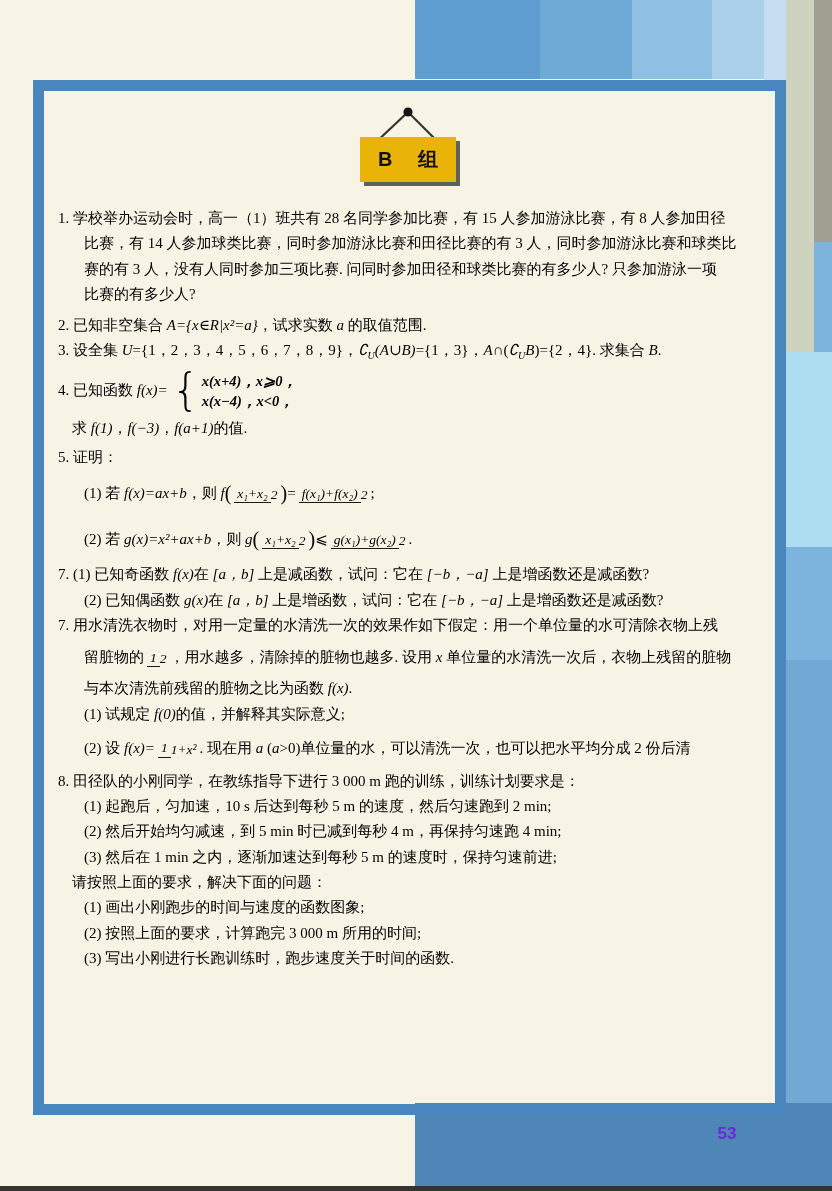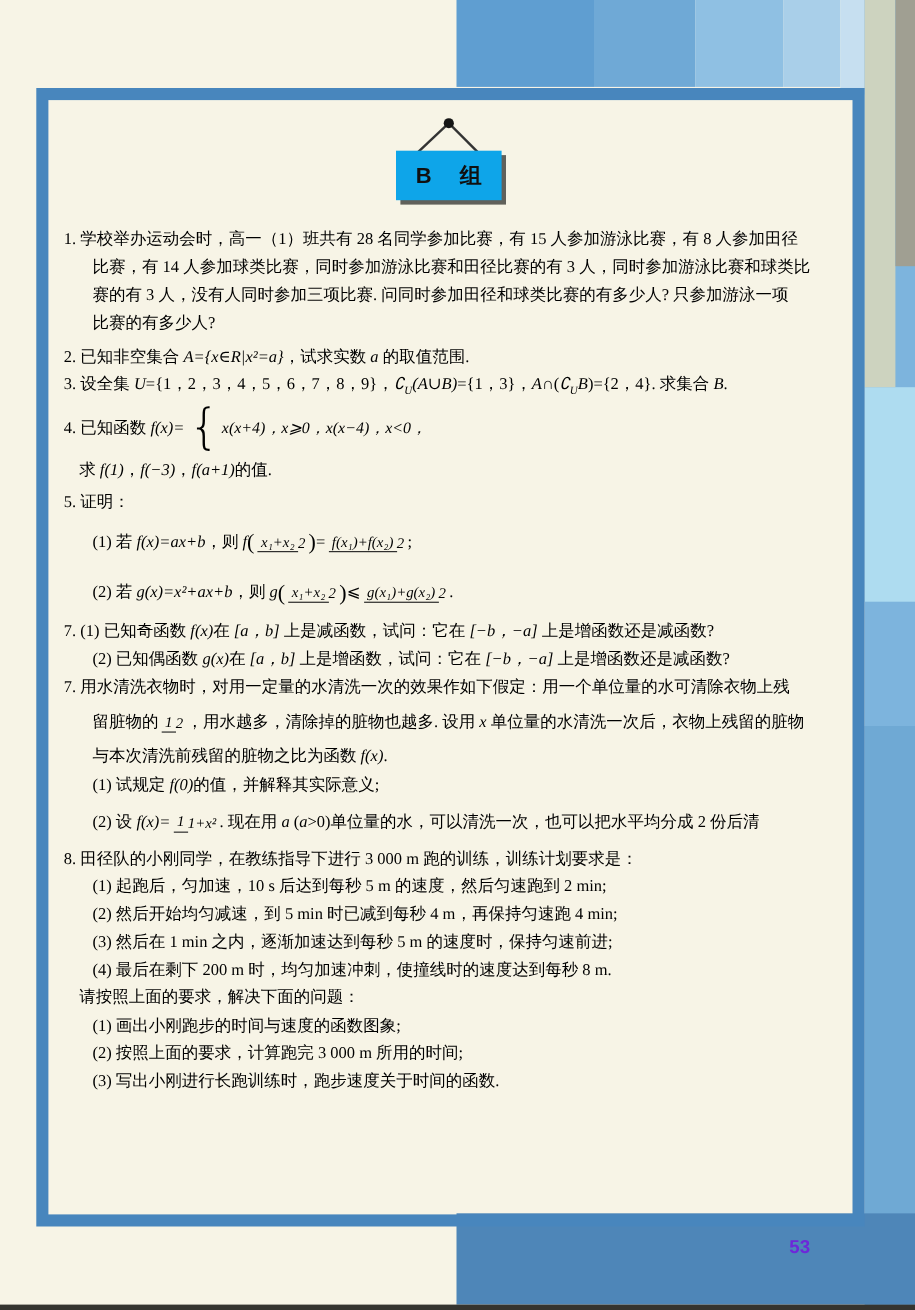--- a/index.html
+++ b/index.html
@@ -34,21 +34,21 @@
   .msub{font-style:italic;font-size:10px;}
   .paren{font-size:20px;vertical-align:-2px;}
   .frac{display:inline-flex;flex-direction:row;align-items:center;
         vertical-align:middle;margin:0 3px;line-height:1.08;font-size:13.5px;
         font-style:italic;font-family:"Liberation Serif","DejaVu Serif",serif;}
   .frac .num{border-bottom:1.3px solid #1a1a1a;padding:0 3px 1px 3px;}
   .frac .den{padding-top:1px;}
   .cases{display:inline-flex;align-items:center;vertical-align:middle;}
   .cases .brace{font-size:44px;font-weight:300;line-height:1;margin:0 2px 2px 4px;
                 font-family:"DejaVu Sans",sans-serif;}
-  .cases .rows{display:flex;flex-direction:row;}
+  .cases .rows{display:flex;flex-direction:column;font-weight:bold;}
   .cases .rows div{line-height:20px;height:20px;font-style:italic;font-size:14.5px;}
   
   .bottom-block{position:absolute;left:415px;top:1103px;width:417px;height:83px;}
   .bottom-edge{position:absolute;left:0;top:1186px;width:832px;height:5px;}
   .pagenum{position:absolute;left:697px;top:1124px;width:60px;text-align:center;
            font-family:"Liberation Sans","DejaVu Sans",sans-serif;
            font-size:17px;font-weight:bold;color:#6d28d9;}
 </style>
 </head>
 <body>
@@ -74,21 +74,21 @@
   <div class="frame"></div>
 
   <svg class="sign-rig" viewBox="0 0 120 50">
     <line x1="58" y1="9" x2="24" y2="41" stroke="#333" stroke-width="2.2"></line>
     <line x1="58" y1="9" x2="90" y2="41" stroke="#333" stroke-width="2.2"></line>
     <circle cx="58" cy="9" r="4.6" fill="#151515"></circle>
     <circle cx="24" cy="42" r="3.2" fill="#151515"></circle>
     <circle cx="90" cy="42" r="3.2" fill="#151515"></circle>
   </svg>
 
-  <div class="sign" data-bind-bg="palette.sign_blue" style="background: #0ea5e9;">
+  <div class="sign" data-bind-bg="palette.sign_blue" style="background: #eab308;">
     <span data-bind="header.sign_label">B 组</span>
   </div>
 
   <div class="problems">
       <div class="line"><span>1. 学校举办运动会时，高一（1）班共有 28 名同学参加比赛，有 15 人参加游泳比赛，有 8 人参加田径</span></div>
       <div class="line ind1"><span>比赛，有 14 人参加球类比赛，同时参加游泳比赛和田径比赛的有 3 人，同时参加游泳比赛和球类比</span></div>
       <div class="line ind1"><span>赛的有 3 人，没有人同时参加三项比赛. 问同时参加田径和球类比赛的有多少人? 只参加游泳一项</span></div>
       <div class="line ind1"><span>比赛的有多少人?</span></div>
       <div class="line mt6"><span>2. 已知非空集合 </span><span class="math">A={x∈R|x²=a}</span><span>，试求实数 </span><span class="math">a</span><span> 的取值范围.</span></div>
       <div class="line"><span>3. 设全集 </span><span class="math">U</span><span>={1，2，3，4，5，6，7，8，9}，</span><span class="math">∁</span><sub class="msub">U</sub><span class="math">(A∪B)</span><span>={1，3}，</span><span class="math">A</span><span>∩(</span><span class="math">∁</span><sub class="msub">U</sub><span class="math">B</span><span>)={2，4}. 求集合 </span><span class="math">B</span><span>.</span></div>
@@ -125,20 +125,19 @@
       <div class="line ind1"><span>与本次清洗前残留的脏物之比为函数 </span><span class="math">f(x)</span><span>.</span></div>
       <div class="line ind1"><span>(1) 试规定 </span><span class="math">f(0)</span><span>的值，并解释其实际意义;</span></div>
       <div class="line ind1 fr2"><span>(2) 设 </span><span class="math">f(x)=</span><span class="frac">
           <span class="num">1</span>
           <span class="den">1+x²</span>
         </span><span>. 现在用 </span><span class="math">a</span><span> (</span><span class="math">a</span><span>&gt;0)单位量的水，可以清洗一次，也可以把水平均分成 2 份后清</span></div>
       <div class="line"><span>8. 田径队的小刚同学，在教练指导下进行 3 000 m 跑的训练，训练计划要求是：</span></div>
       <div class="line ind1"><span>(1) 起跑后，匀加速，10 s 后达到每秒 5 m 的速度，然后匀速跑到 2 min;</span></div>
       <div class="line ind1"><span>(2) 然后开始均匀减速，到 5 min 时已减到每秒 4 m，再保持匀速跑 4 min;</span></div>
       <div class="line ind1"><span>(3) 然后在 1 min 之内，逐渐加速达到每秒 5 m 的速度时，保持匀速前进;</span></div>
-      <div class="line ind1"><span>(4) 最后在剩下 200 m 时，均匀加速冲刺，使撞线时的速度达到每秒 8 m.</span></div>
       <div class="line indh"><span>请按照上面的要求，解决下面的问题：</span></div>
       <div class="line ind1"><span>(1) 画出小刚跑步的时间与速度的函数图象;</span></div>
       <div class="line ind1"><span>(2) 按照上面的要求，计算跑完 3 000 m 所用的时间;</span></div>
       <div class="line ind1"><span>(3) 写出小刚进行长跑训练时，跑步速度关于时间的函数.</span></div>
     </div>
 
 </div>
 
 </body></html>

